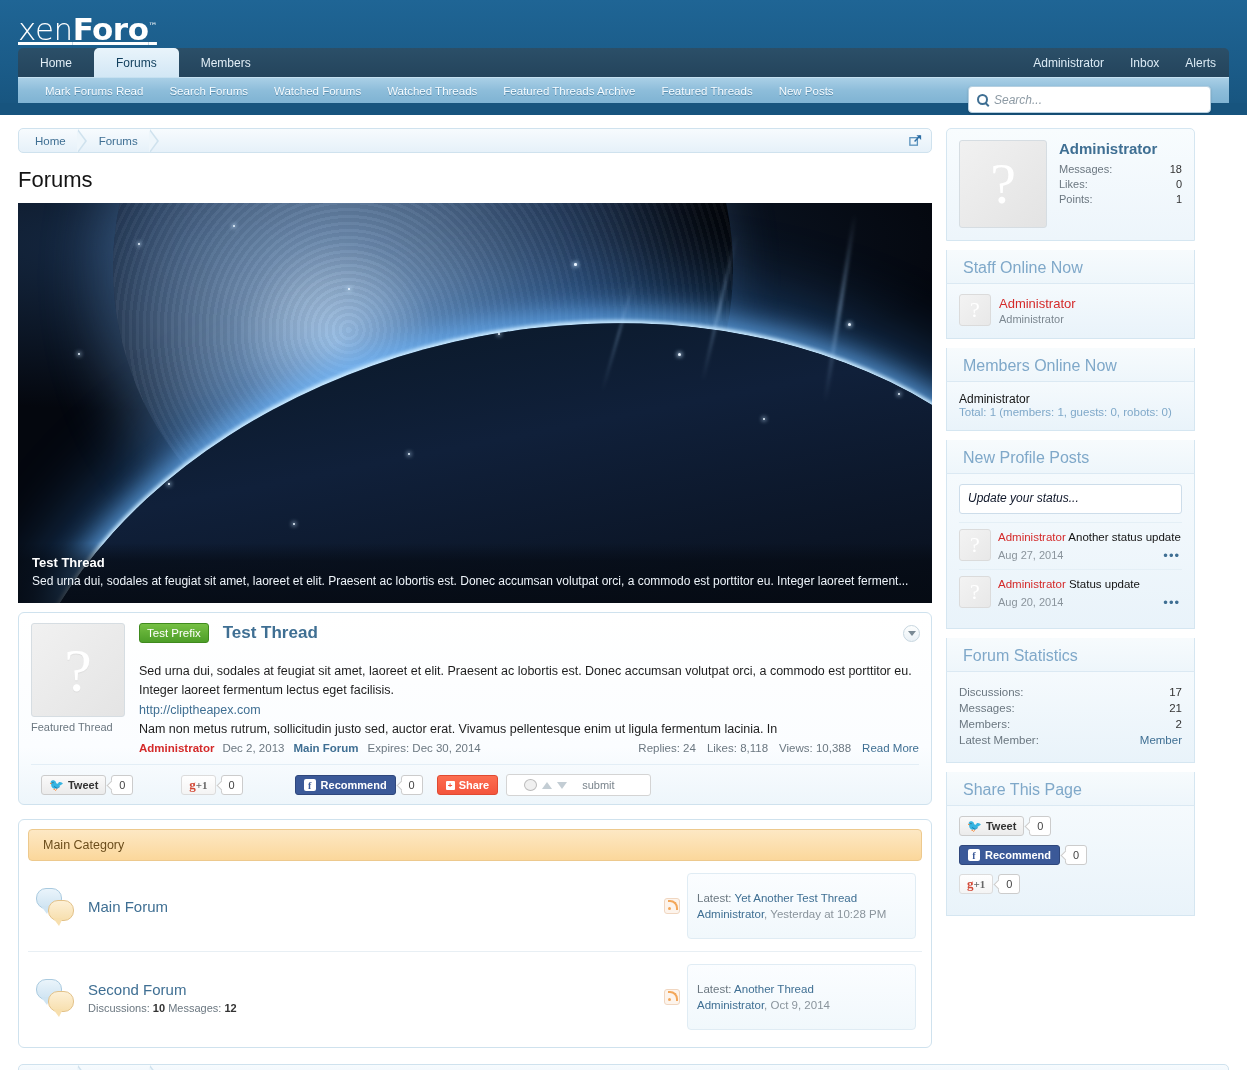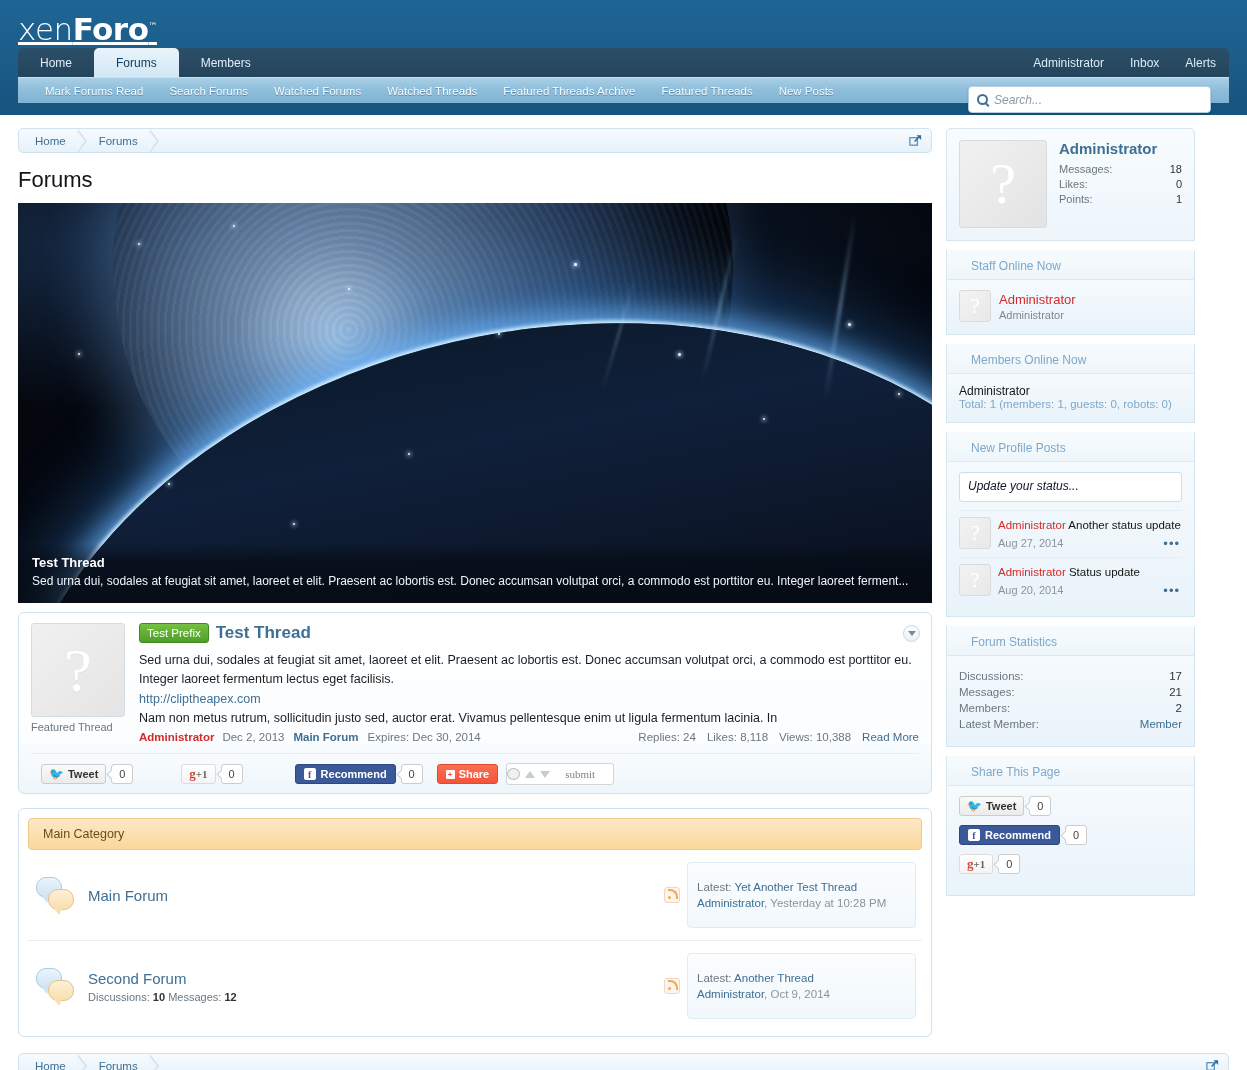--- a/index.html
+++ b/index.html
@@ -185,21 +185,21 @@
   .avatar-ph {
     width:94px; height:94px; border:1px solid #d6dde2; border-radius:3px;
     background:linear-gradient(135deg,#f1f1f1 0%,#e4e4e4 100%);
     display:flex; align-items:center; justify-content:center;
     color:#ffffff; font-size:62px; line-height:1; font-weight:400;
     font-family:"Liberation Serif", serif;
     text-shadow:0 1px 1px rgba(0,0,0,.06);
   }
   .feat-label { font-size:11px; color:#6b7780; margin-top:4px; text-align:left; }
   .feat-body { flex:1; min-width:0; }
-  .feat-title-row { display:flex; align-items:center; gap:7px; margin-bottom:8px; }
+  .feat-title-row { display:flex; align-items:center; gap:14px; margin-bottom:19px; }
   .prefix {
     background:linear-gradient(to bottom,#76c044 0%,#4d9e28 100%);
     color:#fff; font-size:11.5px; padding:3px 7px; border-radius:3px;
     border:1px solid #3f8a1e;
   }
   .feat-title { font-size:17px; color:#3f6f93; text-decoration:none; font-weight:700; }
   .feat-snippet { font-size:12.5px; color:#1d1d1d; line-height:19px; }
   .feat-link { font-size:12.5px; color:#3f6f93; text-decoration:none; display:block; line-height:20px;}
   .feat-meta { display:flex; align-items:center; margin-top:3px; font-size:11.5px; color:#6b7780; }
   .feat-meta .user { color:#d42a2a; font-weight:700; margin-right:8px; }
@@ -255,21 +255,21 @@
     font-family:"Liberation Serif", serif;
   }
   .share-btn {
     display:flex; align-items:center; gap:4px; height:20px; padding:0 8px;
     background:linear-gradient(to bottom,#fc6e51,#f4543c); border:1px solid #e04a32;
     border-radius:3px; font-size:11px; color:#fff; font-weight:700;
   }
   .plusbox{width:9px;height:9px;background:#fff;color:#f4543c;font-size:8px;display:flex;align-items:center;justify-content:center;border-radius:1px;}
   .reddit-wrap {
     display:flex; align-items:center; height:22px; border:1px solid #d4d4d4;
-    border-radius:3px; background:#fff; margin-left:8px; padding:0 0; gap:5px;font-family:Liberation Serif, serif;
+    border-radius:3px; background:#fff; margin-left:8px; padding:0 17px; gap:5px;
   }
   .reddit-al { width:13px;height:12px;border-radius:50%;background:#f0f0f0;border:1px solid #bbb; position:relative;}
   .arrow-up{width:0;height:0;border-left:5px solid transparent;border-right:5px solid transparent;border-bottom:7px solid #c3cdd4;}
   .arrow-dn{width:0;height:0;border-left:5px solid transparent;border-right:5px solid transparent;border-top:7px solid #c3cdd4;}
   .submit-txt{font-size:11px;color:#7a848c;padding:0 18px 0 10px;}
 
   
   .nodelist {
     border:1px solid #cfe2ee; border-radius:6px; margin-top:14px;
     background:#fff; padding:9px 9px 5px 9px;
@@ -333,22 +333,22 @@
     width:88px;height:88px;border:1px solid #d6dde2;border-radius:3px;
     background:linear-gradient(135deg,#f1f1f1 0%,#e3e3e3 100%);
     display:flex;align-items:center;justify-content:center;color:#fff;
     font-size:58px;line-height:1;font-family:"Liberation Serif",serif;
   }
   .visitor-name { font-size:15px; font-weight:700; color:#3f6f93; text-decoration:none;}
   .vstat { display:flex; font-size:11px; margin-top:3px; }
   .vstat .k { color:#6b7780; flex:1; }
   .vstat .v { color:#333; }
   .sb-head {
-    font-size:12px; color:#7fa8c9; font-weight:400;
-    padding:9px 12px 6px 24px; border-bottom:1px solid #dbe9f3;
+    font-size:16px; color:#7fa8c9; font-weight:400;
+    padding:9px 12px 6px 16px; border-bottom:1px solid #dbe9f3;
     background:linear-gradient(to bottom,#f7fbfd,#eef6fb);
     border-left:1px solid #d5e6f1; border-right:1px solid #d5e6f1;
   }
   .sb-sep { height:9px; background:#fff; }
   .staff-row { display:flex; align-items:center; gap:8px; }
   .mini-av {
     width:32px;height:32px;border:1px solid #dbdbdb;border-radius:3px;
     background:linear-gradient(135deg,#f3f3f3,#e8e8e8);
     display:flex;align-items:center;justify-content:center;color:#fff;
     font-size:22px;line-height:1;font-family:"Liberation Serif",serif; flex:0 0 32px;

